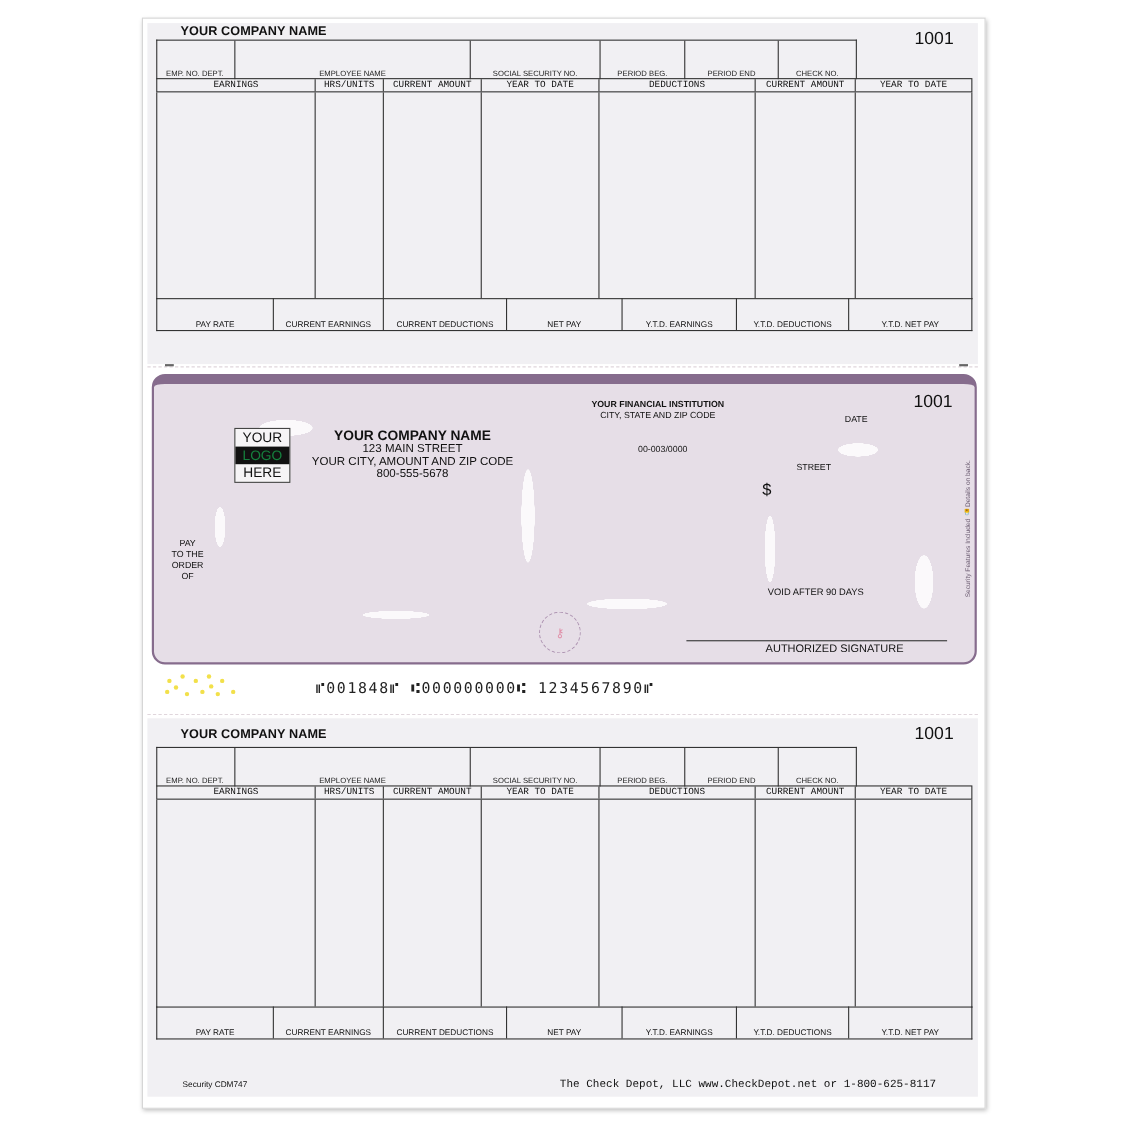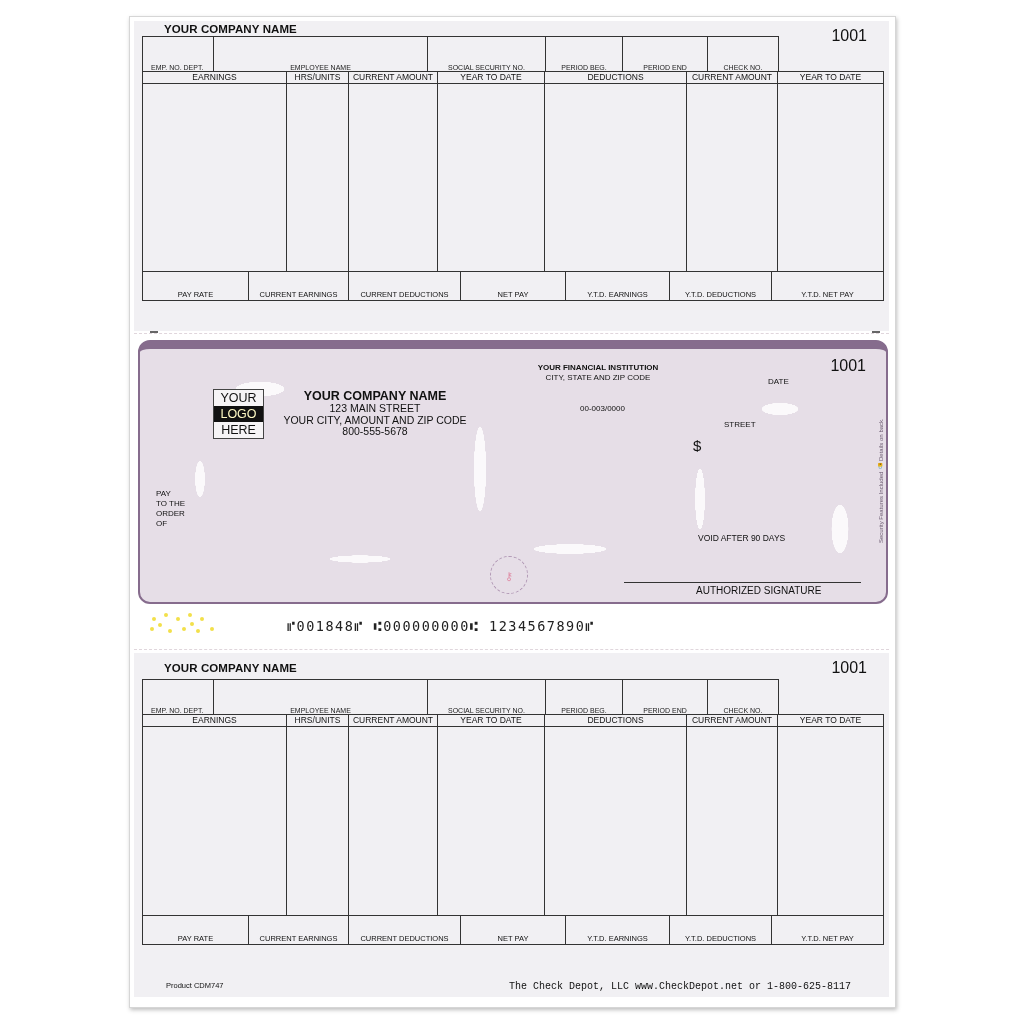--- a/index.html
+++ b/index.html
@@ -30,21 +30,21 @@
   .info-cell:last-child { border-right: none; }
   .info-cell span {
     position: absolute; bottom: 1px; left: 0; right: 0; text-align: center;
     font-size: 7px; color: #222; white-space: nowrap;
   }
   .info-cell.first span { text-align: left; left: 8px; }
 
   
   .col-head { position: absolute; left: 8px; width: 742px; height: 13px; display: flex; border: 1.2px solid #333; }
   .col-head div {
-    height: 100%; border-right: 1.2px solid #333; font-size: 8.5px; text-align: center; line-height: 11px; white-space: nowrap;
+    height: 100%; border-right: 1.2px solid #333; font-size: 8.5px; text-align: center; line-height: 11px; white-space: nowrap; font-family: Liberation Mono, monospace;
   }
   .col-head div:last-child { border-right: none; }
 
   .col-body { position: absolute; left: 8px; width: 742px; display: flex; border: 1.2px solid #333; border-top: none; }
   .col-body div { height: 100%; border-right: 1.2px solid #333; }
   .col-body div:last-child { border-right: none; }
 
   .totals { position: absolute; left: 8px; width: 742px; height: 30px; display: flex; border: 1.2px solid #333; border-top: none; }
   .totals div {
     position: relative; height: 100%; border-right: 1.2px solid #333;
@@ -77,31 +77,31 @@
   }
   .check-banner {
     position: absolute; top: -9px; left: 0; right: 0; height: 9px; text-align: center;
     font-size: 6.5px; font-weight: bold; color: #f3ecf4; line-height: 9px; letter-spacing: 0.2px;
   }
   .logo-box {
     position: absolute; left: 73px; top: 40px; width: 51px; height: 50px;
     border: 1px solid #444; background: #f6f4f6; text-align: center;
     font-size: 12.5px; line-height: 16px;
   }
-  .logo-box .mid { background: #111; color: #fef9c3; }
+  .logo-box .mid { background: #111; color: #15803d; }
   .ck-company { position: absolute; left: 140px; top: 40px; width: 190px; text-align: center; font-size: 10.5px; line-height: 11.5px; }
   .ck-company .name { font-weight: bold; font-size: 12.5px; line-height: 14px; }
   .bank { position: absolute; left: 388px; top: 14px; width: 140px; text-align: center; font-size: 8px; line-height: 10px; }
   .bank .name { font-weight: bold; }
   .routing { position: absolute; left: 440px; top: 55px; font-size: 8px; }
   .ck-num { position: absolute; right: 20px; top: 8px; font-size: 16px; }
   .date-label { position: absolute; left: 628px; top: 28px; font-size: 8px; }
   .amount-label { position: absolute; left: 584px; top: 71px; font-size: 8px; }
   .dollar { position: absolute; left: 553px; top: 88px; font-size: 15px; }
-  .pay-label { position: absolute; left: 16px; top: 140px; font-size: 8px; line-height: 10px; }
+  .pay-label { position: absolute; left: 16px; top: 140px; font-size: 8px; line-height: 10px; text-align: center; }
   .void { position: absolute; left: 558px; top: 184px; font-size: 8.5px; }
   .sig-line { position: absolute; left: 484px; top: 233px; width: 237px; border-top: 1px solid #333; }
   .sig-label { position: absolute; left: 556px; top: 236px; font-size: 10px; }
   .seal {
     position: absolute; left: 350px; top: 207px; width: 38px; height: 38px; border-radius: 50%;
     border: 1px dashed #b097b4; font-size: 4px; color: #7c6480; text-align: center; line-height: 38px;
   }
   .seal .key { color: #e08fa8; font-size: 11px; }
   .side-text {
     position: absolute; left: 747px; top: 384px; width: 12px; height: 160px;
@@ -319,15 +319,15 @@
         </div>
       <div style="width:102px;">
           <span>Y.T.D. DEDUCTIONS</span>
         </div>
       <div style="flex:1;">
           <span>Y.T.D. NET PAY</span>
         </div>
     </div>
   </div>
 
-  <div class="footer-left">Product CDM747</div>
+  <div class="footer-left">Security CDM747</div>
   <div class="footer-right">The Check Depot, LLC  www.CheckDepot.net  or  1-800-625-8117</div>
 </div>
 
 </body></html>

